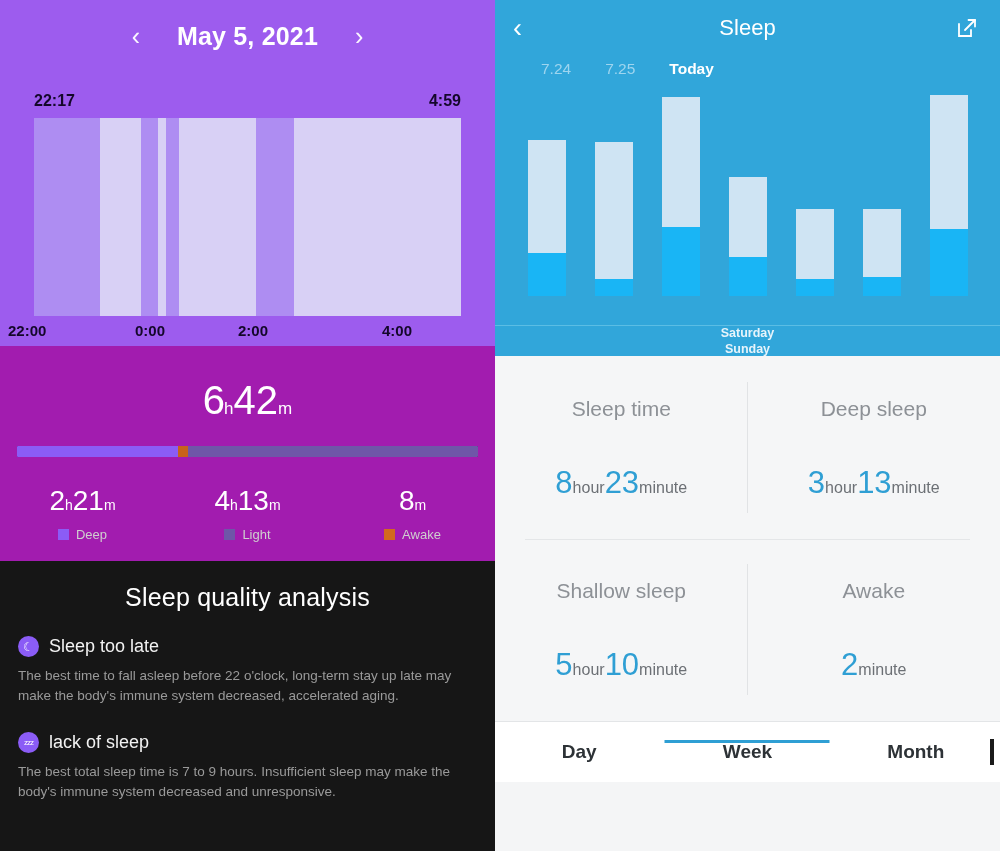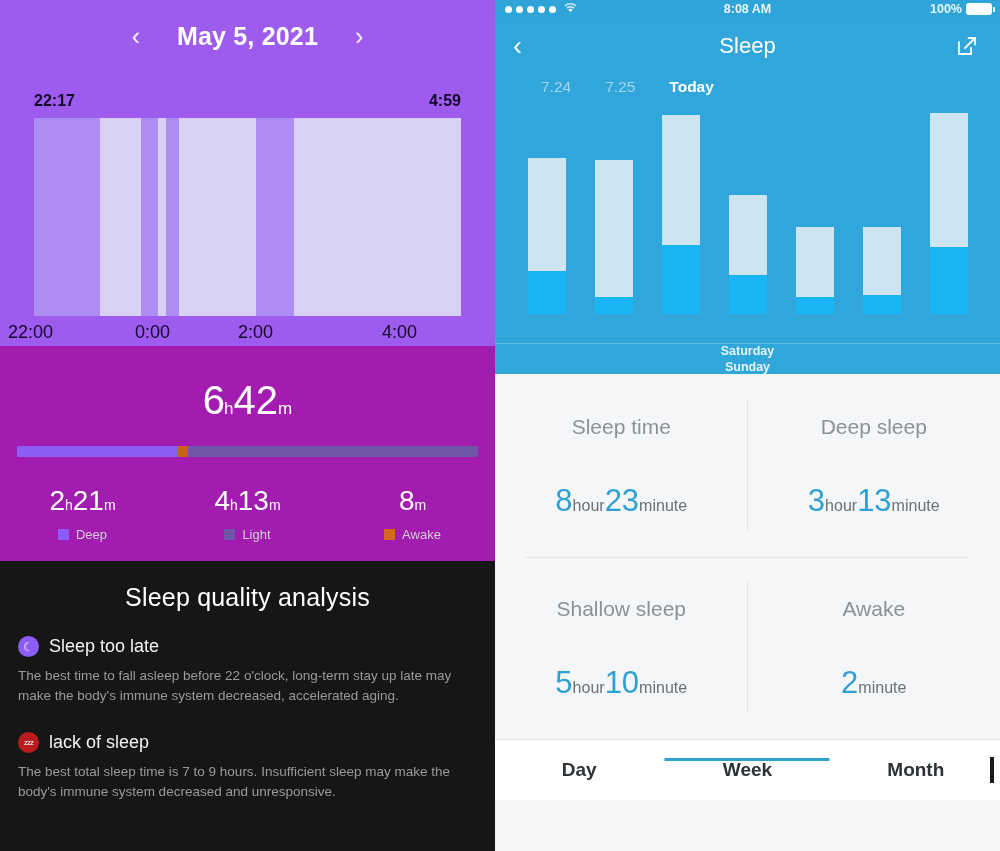--- a/index.html
+++ b/index.html
@@ -44,21 +44,21 @@
     background:#9d5cee;
   }
   .seg { position:absolute; top:0; bottom:0; }
 
   .axis-row {
     position:relative; height:32px; margin:4px 0 0 0;
     padding-left:10px;
   }
   .axis-row span {
     position:absolute; top:2px; color:#14072a;
-    font-size:18px; font-weight:400;
+    font-size:15px; font-weight:700;
   }
 
   .totals-section {
     position:relative; width:495px; height:215px;
     background:#a21caf; padding-top:20px;
   }
   .total-big {
     text-align:center; color:#ffffff; line-height:1;
     padding-top:14px;
   }
@@ -99,21 +99,21 @@
     letter-spacing:.2px;
   }
   .tip { margin-top:24px; }
   .tip-head { display:flex; align-items:center; gap:10px; }
   .tip-icon {
     width:21px; height:21px; border-radius:50%;
     display:flex; align-items:center; justify-content:center;
     font-size:12px; color:#ffffff; flex:none;
   }
   .tip-icon.moon { background:#8b5cf6; }
-  .tip-icon.zzz  { background:#b91c1c; font-size:8px; letter-spacing:-1px;}
+  .tip-icon.zzz  { background:#8b5cf6; font-size:8px; letter-spacing:-1px;}
   .tip-title { color:#f2f2f2; font-size:18px; font-weight:400; }
   .tip-body {
     color:#9a9a9a; font-size:13.5px; line-height:1.45;
     margin-top:9px;
   }
   .tip.second { margin-top:27px; }
 
   
   #right-panel {
     position:relative; width:505px; height:851px;
@@ -323,41 +323,20 @@
               <span class="tip-title">lack of sleep</span>
             </div>
             <div class="tip-body">The best total sleep time is 7 to 9 hours. Insufficient sleep may make the body's immune system decreased and unresponsive.</div>
           </div>
         </div>
     </div>
   </div>
 
   <div id="right-panel">
 
-    <div class="ios-statusbar">
-      <div class="sb-left">
-        <span class="sb-dot"></span>
-        <span class="sb-dot"></span>
-        <span class="sb-dot"></span>
-        <span class="sb-dot"></span>
-        <span class="sb-dot"></span>
-        <span style="margin-left:3px;">
-          <svg width="15" height="11" viewBox="0 0 16 12">
-              <path d="M8 11.2 5.6 8.3a3.8 3.8 0 0 1 4.8 0L8 11.2Z" fill="#fff"></path>
-              <path d="M3.6 6.1l1.1 1.3a5.3 5.3 0 0 1 6.6 0l1.1-1.3a7 7 0 0 0-8.8 0Z" fill="#fff" opacity=".85"></path>
-              <path d="M1.4 3.5l1.1 1.3a8.6 8.6 0 0 1 11 0l1.1-1.3a10.3 10.3 0 0 0-13.2 0Z" fill="#fff" opacity=".7"></path>
-            </svg>
-        </span>
-      </div>
-      <div class="sb-center">8:08 AM</div>
-      <div class="sb-right">
-        <span>100%</span>
-        <span class="battery"></span>
-      </div>
-    </div>
 
     <div class="ios-hero">
       <div class="ios-navbar">
         <div class="nav-back">‹</div>
         <div class="nav-title">Sleep</div>
         <div class="nav-share">
           <svg width="26" height="26" viewBox="0 0 26 26">
             <path d="M5 9v12h12v-6" stroke="#fff" stroke-width="1.8" fill="none" stroke-linecap="round"></path>
             <path d="M11 15 21 5" stroke="#fff" stroke-width="1.8" fill="none" stroke-linecap="round"></path>
             <path d="M14.5 5H21v6.5" stroke="#fff" stroke-width="1.8" fill="none" stroke-linecap="round" stroke-linejoin="round"></path>

